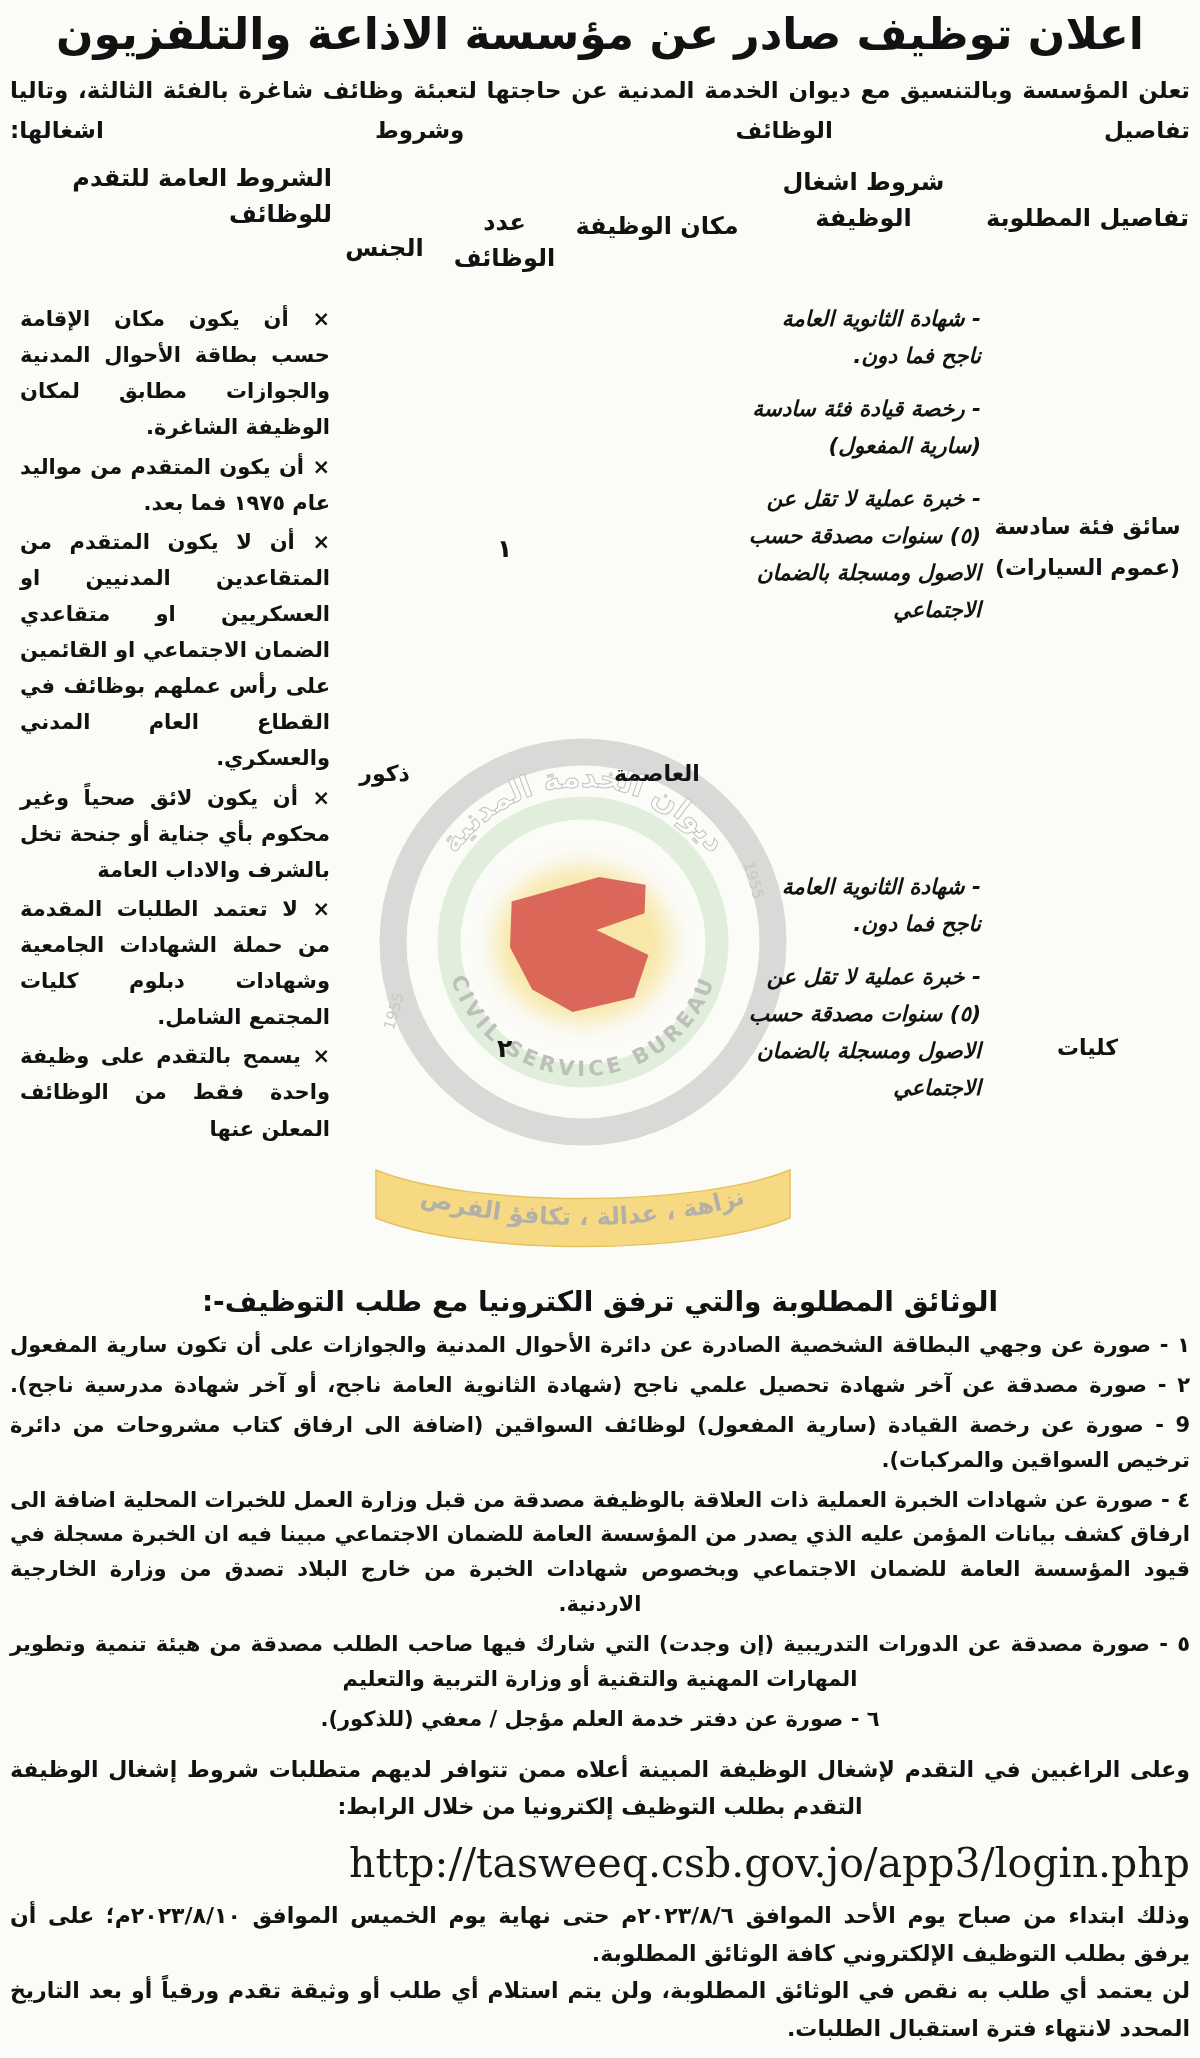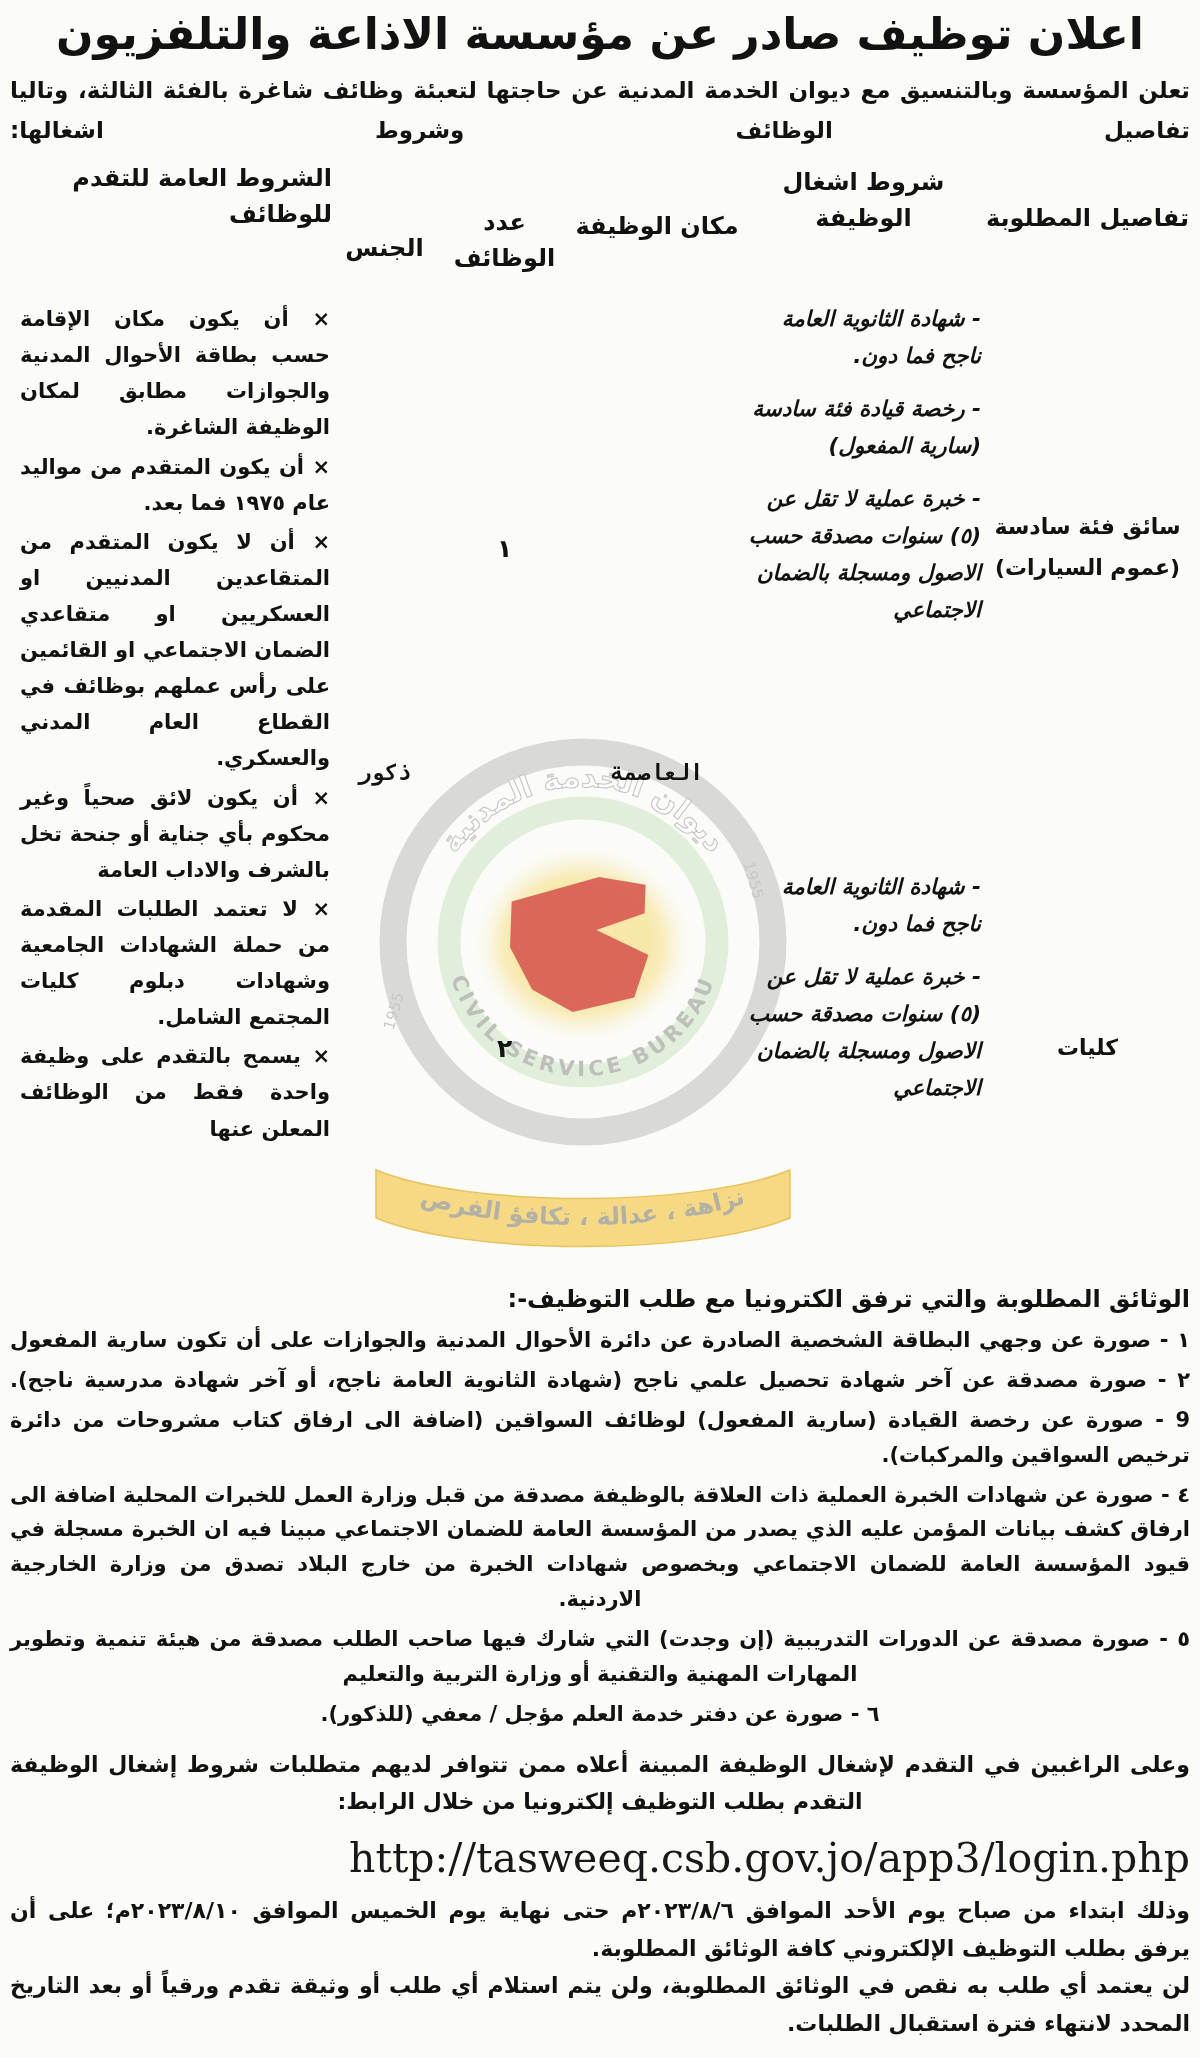--- a/index.html
+++ b/index.html
@@ -29,32 +29,32 @@
   .th-adad    { padding-top:46px; }
   .th-jins    { padding-top:72px; }
   .th-general { padding-top:2px; text-align:right; padding-left:4px; }
 
   .cell { display:flex; flex-direction:column; }
   .center-cell { justify-content:center; align-items:center; text-align:center; }
   .job-cell  { font-size:22px; font-weight:bold; line-height:1.85; padding:0 6px; }
   .req-cell  { font-size:21.5px; font-weight:bold; line-height:1.72; padding:28px 4px 0; }
   .req-cell div { margin-bottom:16px;font-style:italic; }
   .count-cell { font-size:25px; font-weight:bold; }
-  .span2 { grid-row: span 2; font-family: Liberation Mono, monospace; }
+  .span2 { grid-row: span 2; }
   .loc-cell, .gender-cell { font-size:22px; font-weight:bold; }
   .general-cell { grid-row: span 2; font-size:21px; font-weight:bold; line-height:1.72;
                   padding:28px 2px 0 10px; }
   .general-cell div { text-align:justify; margin-bottom:3px; }
 
   
   .stamp { position:absolute; left:348px; top:732px; z-index:1; opacity:.96; }
 
   
   .docs { position:relative; z-index:2; margin-top:12px; }
-  .docs-heading { font-size:24px; font-weight:bold; text-align:right; margin-bottom:10px; }
+  .docs-heading { font-size:28px; font-weight:bold; text-align:center; margin-bottom:10px; }
   .doc-item { font-size:21px; font-weight:bold; line-height:1.66; text-align:justify; margin-bottom:5px; }
   .doc-item.last-center { text-align-last:center; }
   .doc-item.centered { text-align:center; }
   .stretch { text-align-last:justify; }
 
   
   .apply { margin-top:14px; font-size:22px; font-weight:bold; line-height:1.7;
            text-align:justify; text-align-last:center; }
   .url { margin:14px 0 10px; text-align:right; direction:ltr;
          font-family:"DejaVu Serif", serif; font-size:41px; font-weight:normal; color:#181818; }

